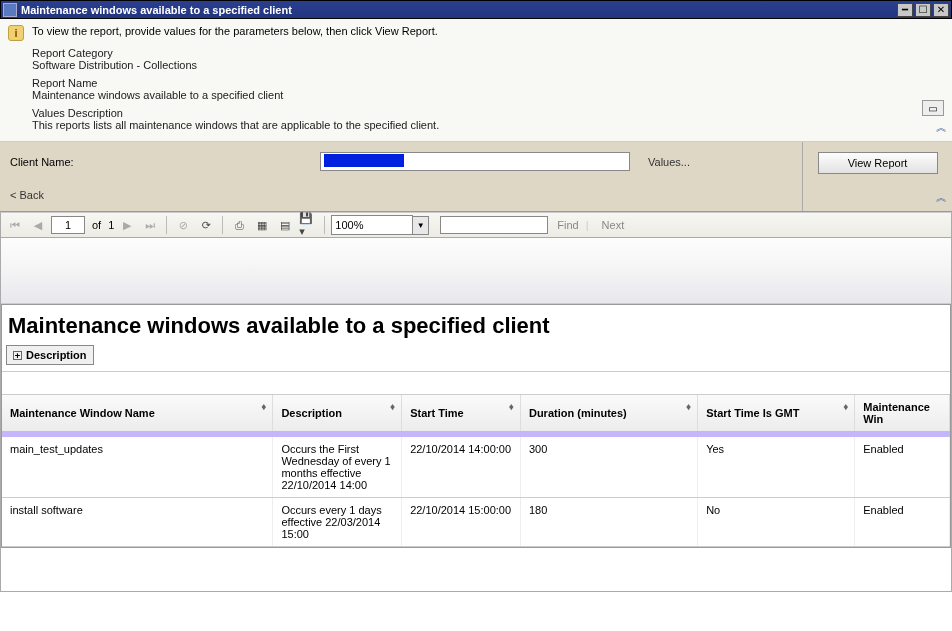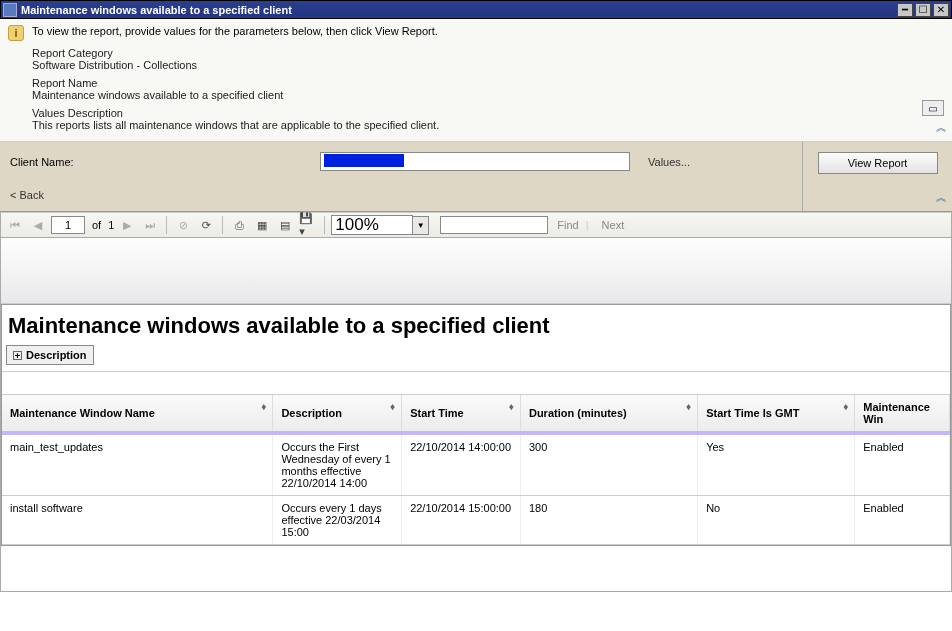--- a/index.html
+++ b/index.html
@@ -32,40 +32,40 @@
 .back-link { color: #333; cursor: pointer; margin-top: 8px; }
 .param-right { width: 150px; border-left: 1px solid #aaa; padding: 10px 24px; display: flex; flex-direction: column; align-items: center; gap: 10px; position:relative; }
 .view-report-btn { width: 120px; height: 22px; background: linear-gradient(#fdfdfd, #e2e2e2); border: 1px solid #888; cursor: pointer; font-size: 11px; }
 .param-right .chevrons { position:absolute; bottom:6px; right:8px; }
 
 .report-toolbar { background: linear-gradient(#f7f7f3, #ecebe4); height: 26px; border: 1px solid #aaa; border-top:1px solid #ccc; display: flex; align-items: center; padding: 0 4px; gap: 3px; }
 .tb-btn { width: 20px; height: 20px; display: flex; align-items: center; justify-content: center; cursor: pointer; border: 1px solid transparent; color:#444; }
 .tb-btn.disabled { color: #aaa; cursor: default; }
 .tb-sep { width: 1px; height: 18px; background: #bbb; margin: 0 3px; }
 .page-input { width: 34px; height: 18px; border: 1px solid #888; text-align: center; font-size: 11px; }
-.zoom-input { width: 82px; height: 20px; border: 1px solid #888; font-size: 17px; padding: 0 3px; background:#fff; display:inline-flex; align-items:center; }
+.zoom-input { width: 82px; height: 20px; border: 1px solid #888; font-size: 11px; padding: 0 3px; background:#fff; display:inline-flex; align-items:center; }
 .zoom-wrap { display:flex; align-items:center; }
 .zoom-dd { width: 16px; height: 19px; background:#e8e8e8; border:1px solid #888; border-left:none; display:flex; align-items:center; justify-content:center; font-size:8px; cursor:pointer; }
 .find-input { width: 108px; height: 18px; border: 1px solid #888; font-size: 11px; padding: 0 3px; background:#fff; margin-left:8px; }
 .find-text { margin-left: 6px; color: #888; cursor:pointer; }
 .find-sep { color:#ccc; margin: 0 4px; }
 
 .report-body { border: 1px solid #aaa; border-top: none; height: 354px; overflow: hidden; background:#fff; }
 .report-header-band { height: 66px; background: linear-gradient(#fdfdfd 0%, #f6f6f6 40%, #e8e8ec 100%); border-bottom: 1px solid #ccc; }
 .report-table-wrap { border: 1px solid #999; margin: 0; }
 .report-title { font-size: 22px; font-weight: bold; padding: 8px 6px 6px 6px; }
 .desc-toggle { border: 1px solid #888; padding: 3px 6px; margin: 0 4px 6px 4px; display: inline-flex; align-items: center; gap: 4px; font-weight: bold; background: #f0f0f0; cursor: pointer; font-size:11px; }
 .desc-toggle .plus { font-family: monospace; border:1px solid #666; width:9px; height:9px; line-height:7px; text-align:center; font-size:9px; }
 .gap-band { height: 24px; border-top:1px solid #ccc; border-bottom:1px solid #ccc; background:#fff; }
 
 table.data { width: 100%; border-collapse: collapse; font-size: 11px; }
 table.data th { background: linear-gradient(#fafafa,#ececec); text-align: left; padding: 6px 8px; border-bottom: 1px solid #4a6aa8; border-right:1px solid #ddd; font-weight: bold; position:relative; }
 table.data th .sort { position:absolute; right:6px; top:6px; color:#666; font-size:10px; }
 table.data td { padding: 6px 8px; border-bottom: 1px solid #ccc; vertical-align: top; border-right:1px solid #eee; }
-table.data tr:first-child td { border-top: 4px solid #c4b5fd; }
+table.data tr:first-child td { border-top: 6px solid #c4b5fd; }
 .col-name{width:275px;} .col-desc{width:130px;} .col-start{width:120px;} .col-dur{width:180px;} .col-gmt{width:160px;} .col-win{width:95px;}
 </style>
 </head>
 <body>
 
 <div class="titlebar">
   <div class="titlebar-icon"></div>
   <div class="titlebar-text">Maintenance windows available to a specified client</div>
   <div class="win-btns">
     <div class="win-btn">━</div>

